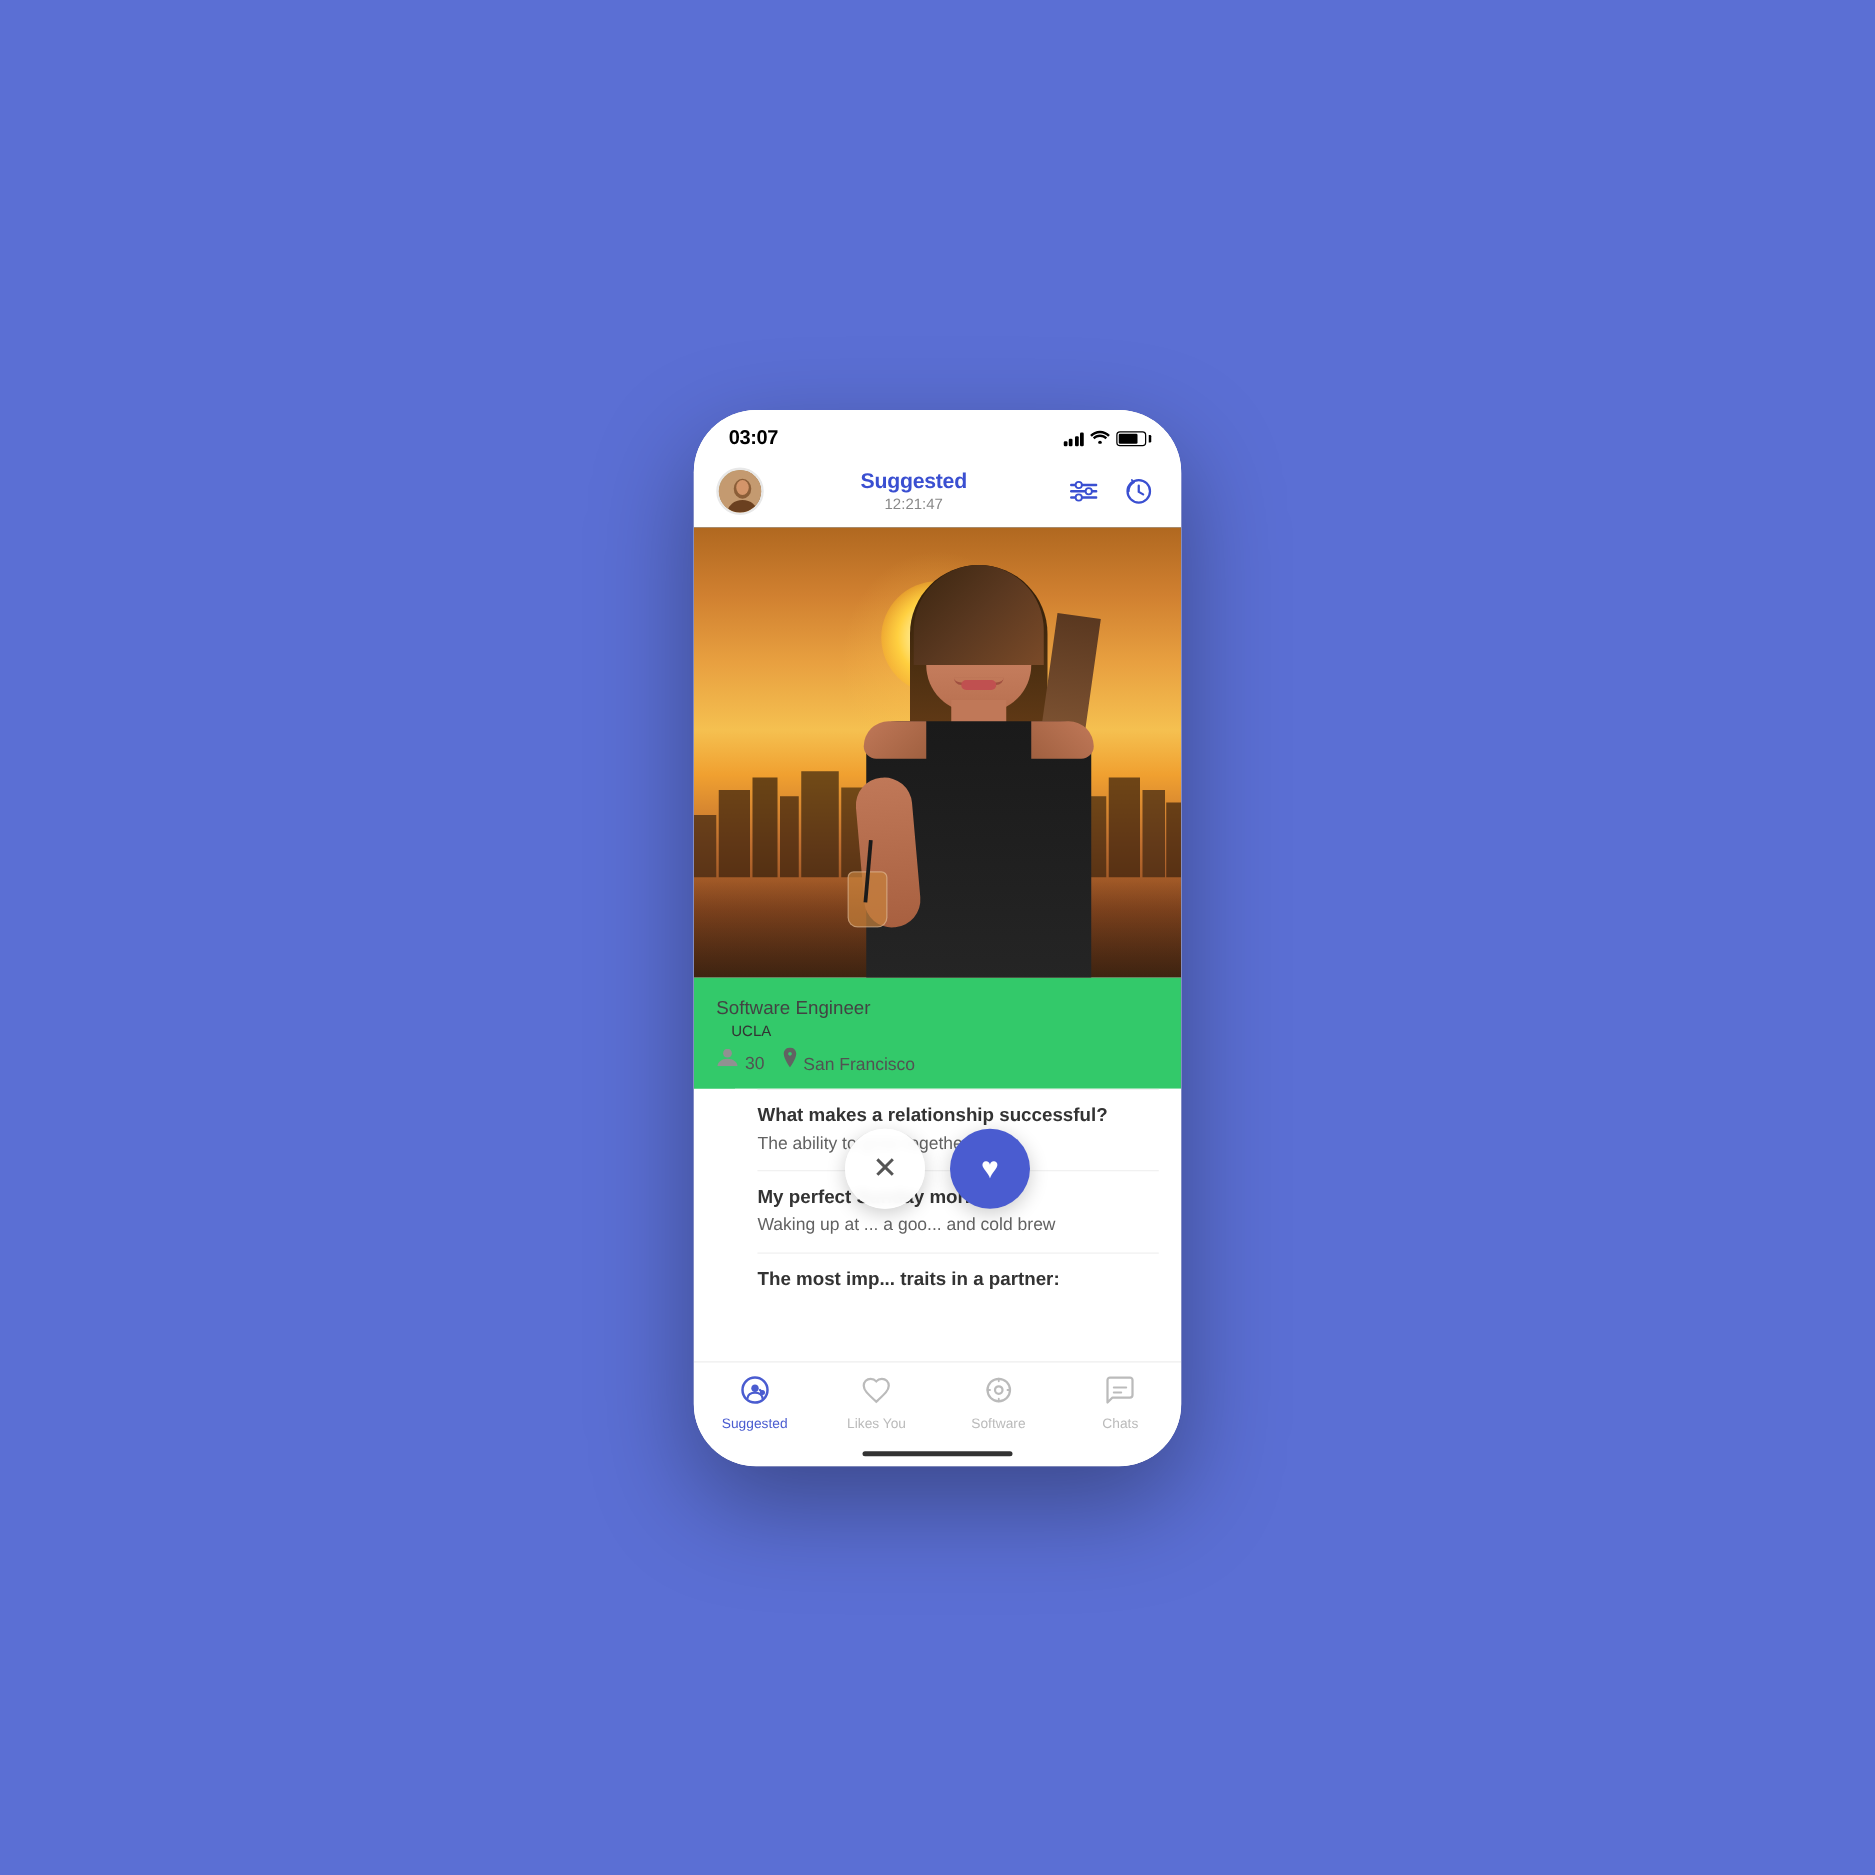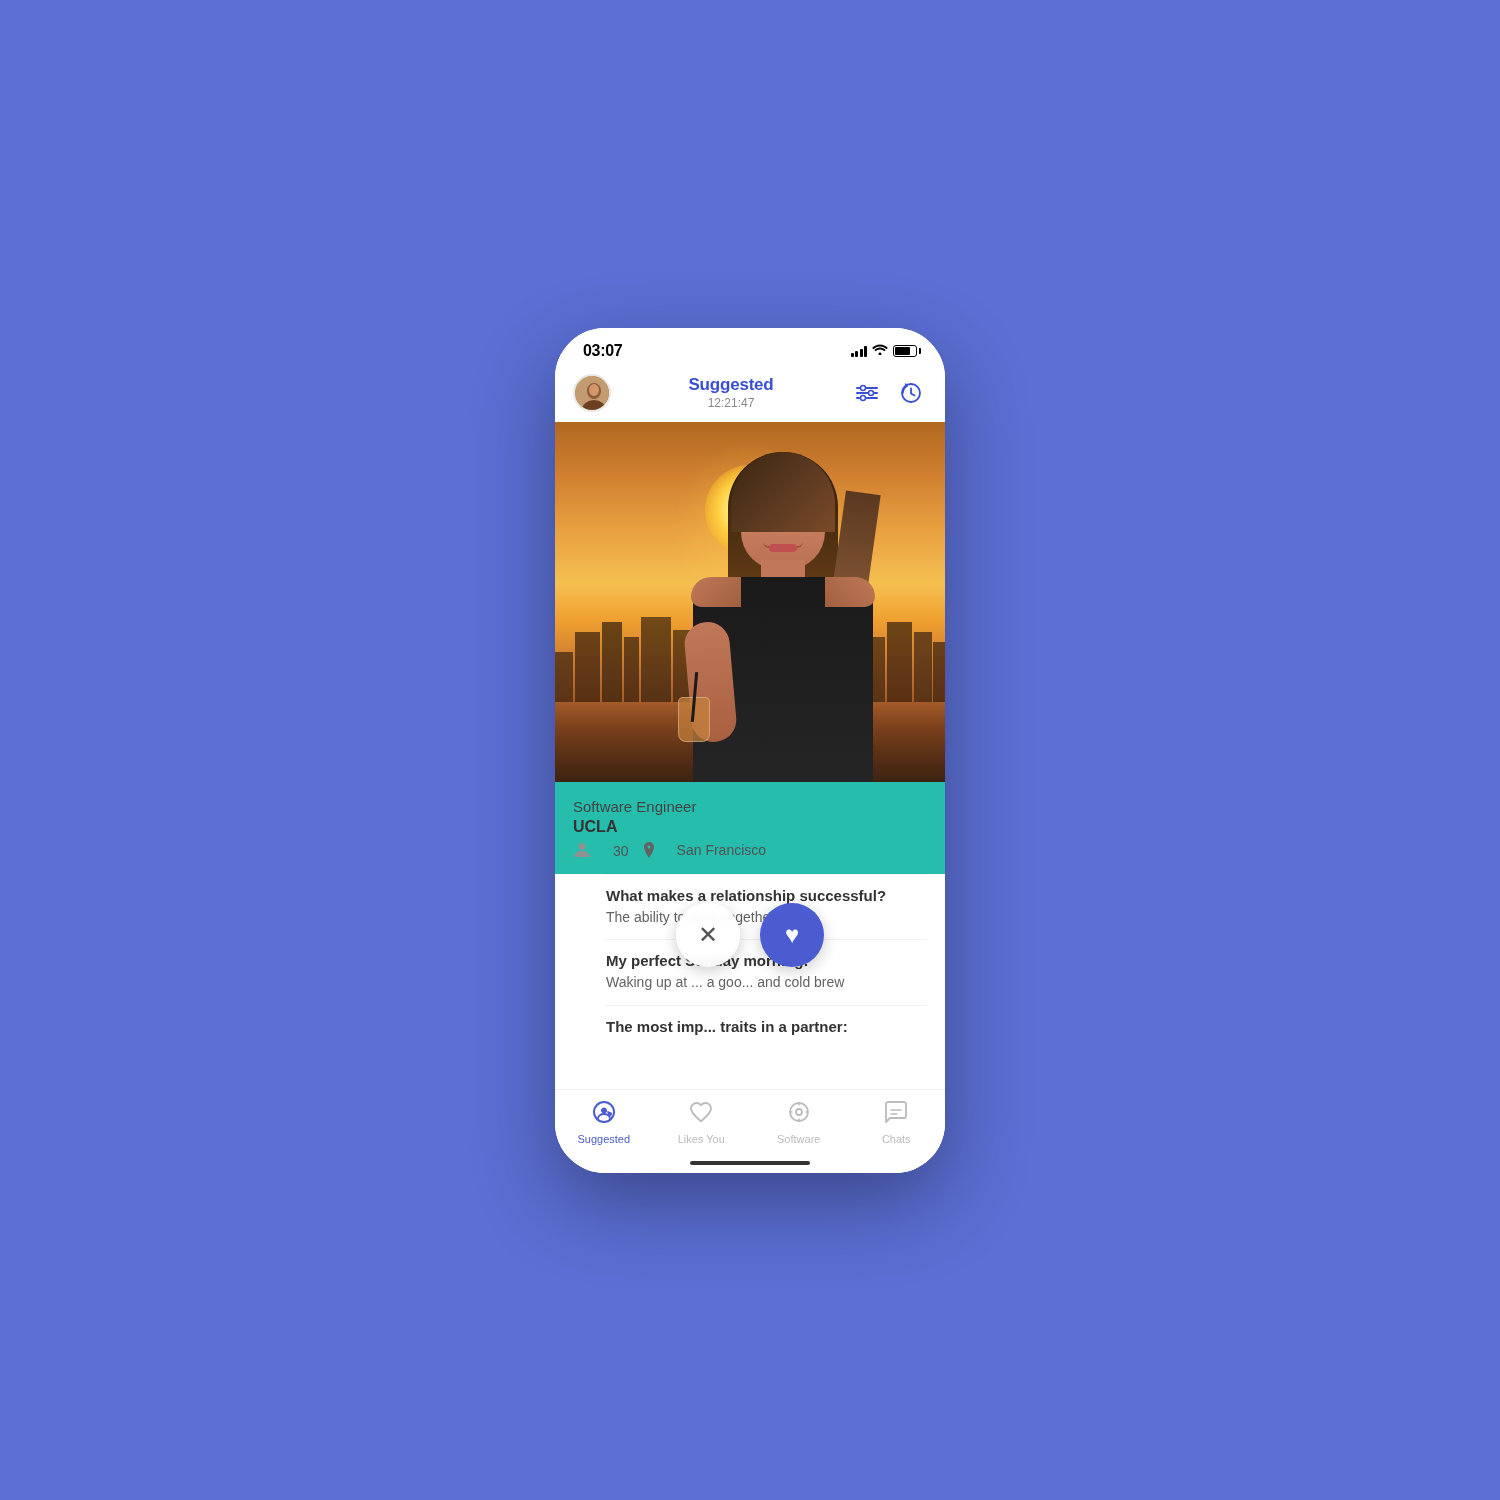--- a/index.html
+++ b/index.html
@@ -239,50 +239,51 @@
 
     .likes-you-text {
       color: #fff;
       font-size: 15px;
       font-weight: 500;
     }
 
     
     .profile-info {
       padding: 16px 18px 12px;
-      background: #14b8a6;
+      background: #22c55e;
       flex-shrink: 0;
     }
 
     .profile-job {
       font-size: 15px;
       color: #333;
       font-weight: 400;
       margin-bottom: 3px;
     }
 
     .profile-school {
-      font-size: 16px;
+      font-size: 12px;
       color: #222;
-      font-weight: 700;
+      font-weight: 400;
       margin-bottom: 6px;
+      margin-left: 12px;
     }
 
     .profile-meta {
       display: flex;
       align-items: center;
       gap: 14px;
       font-size: 14px;
       color: #444;
     }
 
     .meta-item {
       display: flex;
-      align-items: flex-start;
-      gap: 22px;
+      align-items: flex-end;
+      gap: 5px;
     }
 
     .meta-icon {
       font-size: 16px;
     }
 
     
     .profile-prompts {
       padding: 0 18px;
       background: #fff;

